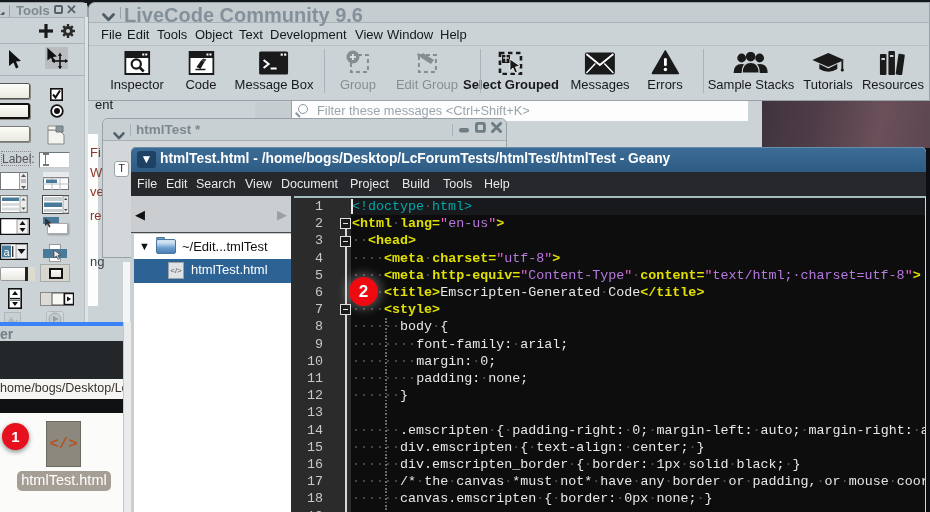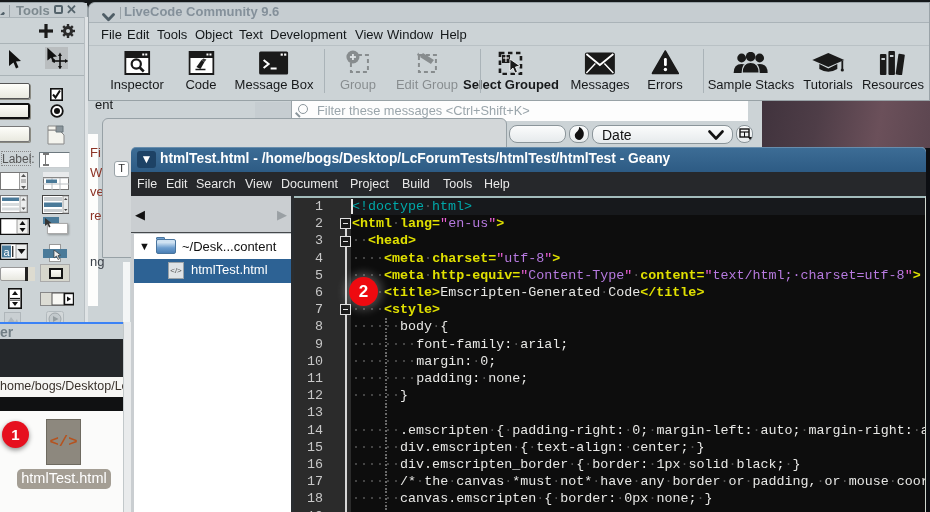--- a/index.html
+++ b/index.html
@@ -8,21 +8,21 @@
 .abs { position:absolute; }
 
 #deskpurple { left:757px; top:96px; width:173px; height:52px;
   background:linear-gradient(100deg,#3f323c 0%,#4e3d47 35%,#6b505a 70%,#5c4650 100%); }
 #deskright { left:926px; top:148px; width:4px; height:364px; background:#0c0e12; }
 
 #lcwin { left:88px; top:2px; width:842px; height:99px; background:#ccd3d6; border-radius:7px 0 0 0; border:1px solid #9aa3a8; border-bottom:1px solid #98a2a6; }
 #lctitle { position:absolute; left:0; top:0; width:100%; height:20px; background:#c6cdd1; border-bottom:1px solid #aab3b8; border-radius:7px 0 0 0; }
 #lctitle .chev { position:absolute; left:13px; top:2px; }
 #lctitle .sep1 { position:absolute; left:31px; top:4px; width:1px; height:12px; background:#9aa3a8; }
-#lctitle .ttl { position:absolute; left:35px; top:1px; color:#84909a; font-weight:bold; font-size:13px; }
+#lctitle .ttl { position:absolute; left:35px; top:1px; color:#84909a; font-weight:bold; font-size:20px; }
 #lcmenu { position:absolute; left:0; top:21px; width:100%; height:22px; border-bottom:1px solid #b9c1c5; font-size:13px; color:#14181a; }
 #lcmenu span { position:absolute; top:2.5px; }
 
 #lctools { position:absolute; left:0; top:43px; width:100%; height:50px; }
 .tbi { position:absolute; top:-2px; text-align:center; color:#17191b; font-size:13px; }
 .tbi .ic { height:31px; display:flex; align-items:flex-end; justify-content:center; }
 .tbi .lb { margin-top:2px; white-space:nowrap; }
 .tbi.dim { opacity:0.38; }
 .tbsep { position:absolute; top:3px; width:1px; height:44px; background:#aab3b8; }
 
@@ -39,21 +39,21 @@
 #httitle .chev { position:absolute; left:10px; top:3px; }
 #httitle .ttl { position:absolute; left:33px; top:3px; color:#7d898f; font-weight:bold; font-size:13.5px; }
 #tbtn { position:absolute; left:11px; top:42px; width:15px; height:16px; background:#fff; border:1px solid #9aa3a8; border-radius:3px; font-size:11px; color:#333; text-align:center; }
 
 #leftlist { left:88px; top:134px; width:10px; height:172px; background:#fdfdfc; }
 #leftlist div { position:absolute; left:2px; font-size:13px; color:#8c3326; white-space:nowrap; }
 
 #toolswin { left:0px; top:2px; width:88px; height:323px; background:#ccd3d6; border:1px solid #9aa3a8; border-left:none; border-radius:0 6px 0 0; }
 #tooltitle { position:absolute; left:0; top:0; width:100%; height:15px; background:#c6cdd1; border-bottom:1px solid #aab3b8; }
 
-#erwin { left:0; top:322px; width:123px; height:190px; background:#fbfbfa; border-top:2px solid #3b82f6; }
+#erwin { left:0; top:322px; width:123px; height:190px; background:#fbfbfa; border-top:4px solid #3b82f6; }
 #ertitle { position:absolute; left:0; top:0; width:100%; height:15px; background:#c9d0d3; color:#717e85; font-weight:bold; font-size:14px; }
 #erdark1 { position:absolute; left:0; top:15px; width:100%; height:38px; background:#24272a; }
 #erpath { position:absolute; left:0; top:53px; width:100%; height:20px; background:#f6f6f4; color:#3a322c; font-size:12.5px; line-height:19px; }
 #erdark2 { position:absolute; left:0; top:73px; width:100%; height:14px; background:#101112; }
 #erstrip { left:123px; top:322px; width:8px; height:190px; background:#e9ebec; border-left:1px solid #c2c8ca; }
 #badge1 { position:absolute; left:2px; top:97px; width:27px; height:27px; background:#e6101f; border-radius:50%; color:#fff; font-weight:bold; font-size:15px; text-align:center; line-height:27px; box-shadow:0 2px 5px rgba(0,0,0,0.45); }
 #fileicon { position:absolute; left:46px; top:95px; width:35px; height:46px; background:#8d887e; border:1px solid #6e6a60; color:#b5531f; font-weight:bold; font-size:15.5px; font-family:"Liberation Mono",monospace; text-align:center; line-height:44px; }
 #filelabel { position:absolute; left:17px; top:145px; width:94px; height:20px; background:#a49e94; border-radius:5px; color:#fff; font-size:14.5px; text-align:center; line-height:19px; }
 
 #geany { left:131px; top:147px; width:795px; height:365px; background:#caced1; border-radius:5px 5px 0 0; }
@@ -258,51 +258,48 @@
   <div class="abs" style="left:95px;top:97px;width:22px;height:15px;overflow:hidden;color:#16181a;font-size:13px;z-index:5;">ent</div>
   <div class="abs" style="left:88px;top:147px;width:43px;height:175px;background:#ccd3d6;"></div>
   <div class="abs" style="left:123px;top:200px;width:7px;height:122px;background:#f4f6f6;"></div>
 
   <div class="abs" id="msgwin">
     <div style="position:absolute;left:167px;top:1px;width:36px;height:19px;background:#c6cdd1;"></div>
     <div id="filterfield">
         <span class="mag"></span>
         <span class="ph">Filter these messages &lt;Ctrl+Shift+K&gt;</span>
       </div>
-    <div id="daterow" style="left: 0px; top: 0px; width: 674px; height: 52px;">
-        <div class="pbtn" style="left: 421px; top: 24px; width: 57px; height: 18px;"></div>
-        <div class="pbtn" style="left: 481px; top: 24px; width: 20px; height: 18px; text-align: center;"><svg width="18" height="16" viewBox="0 0 18 16">
-            <path d="M9 1 C13.5 3 14.5 7 13.5 10 C12.8 12.3 11 14 9 14 C6.5 14 4.8 12 4.8 9.6 C4.8 7.6 6 6.4 7.2 5.4 C8.4 4.4 9.3 3 9 1 Z" fill="#111"></path>
-          </svg></div>
-        <div class="pbtn" style="left: 504px; top: 24px; width: 141px; height: 19px;">
-          <span style="position:absolute;left:9px;top:1px;font-size:14px;color:#111;">Date</span>
-          <svg style="position:absolute;right:8px;top:4px;" width="16" height="11" viewBox="0 0 16 11">
-            <path d="M1.5 1.5 L8 8.5 L14.5 1.5" fill="none" stroke="#111" stroke-width="2.6" stroke-linecap="round" stroke-linejoin="round"></path>
-          </svg>
-        </div>
-        <div class="pbtn" style="left: 648px; top: 24px; width: 17px; height: 18px;">
-          <svg style="position:absolute;left:2px;top:2px;" width="13" height="13" viewBox="0 0 13 13">
-            <rect x="1" y="1" width="9" height="8" fill="none" stroke="#111" stroke-width="1.4"></rect>
-            <line x1="1" y1="4" x2="10" y2="4" stroke="#111" stroke-width="1.2"></line>
-            <line x1="5.5" y1="4" x2="5.5" y2="9" stroke="#111" stroke-width="1"></line>
-            <path d="M9 9 L13 9 L11 12 Z" fill="#111"></path>
-          </svg>
-        </div>
-      </div>
   </div>
 
   <div class="abs" id="leftlist">
     <div style="top:11px;">Fi</div>
     <div style="top:31px;">W</div>
     <div style="top:50px;">ve</div>
     <div style="top:74px;">re</div>
     <div style="top:120px;color:#3c424a;">ng</div>
   </div>
 
   <div class="abs" id="htwin">
+    <div id="httitle">
+      <span class="chev" style="top:7px;"><svg width="12" height="8" viewBox="0 0 13 9">
+            <path d="M1.5 1.5 L6.5 6.8 L11.5 1.5" fill="none" stroke="#52616a" stroke-width="2.9" stroke-linecap="round" stroke-linejoin="round"></path>
+          </svg></span>
+        <span class="sep1" style="position:absolute;left:27px;top:5px;width:1px;height:12px;background:#a7b0b5;"></span>
+        <span class="ttl">htmlTest *</span>
+      <span style="position:absolute;left:349px;top:5px;width:1px;height:12px;background:#a7b0b5;"></span>
+      <svg style="position:absolute;left:356px;top:9px;" width="11" height="5">
+          <rect x="0" y="0" width="10" height="4.5" rx="2.2" fill="#6e7c84"></rect>
+        </svg>
+      <svg style="position:absolute;left:372px;top:3px;" width="11" height="11">
+          <rect x="1.4" y="1.4" width="8" height="8" rx="1.5" fill="none" stroke="#6e7c84" stroke-width="2.8"></rect>
+        </svg>
+      <svg style="position:absolute;left:388px;top:3px;" width="11" height="11">
+          <path d="M1.5 1.5 L9.5 9.5 M9.5 1.5 L1.5 9.5" stroke="#6e7c84" stroke-width="3" stroke-linecap="round"></path>
+        </svg>
+    </div>
     <div id="tbtn">T</div>
   </div>
 
   <div class="abs" id="toolswin">
     <div id="tooltitle"></div>
   <div style="position: absolute; left: -7px; top: 3px; width: 13px; height: 9px; overflow: hidden;"><svg width="12" height="8" viewBox="0 0 13 9">
           <path d="M1.5 1.5 L6.5 6.8 L11.5 1.5" fill="none" stroke="#52616a" stroke-width="2.9" stroke-linecap="round" stroke-linejoin="round"></path>
         </svg></div>
       <div style="position: absolute; left: 9px; top: 2px; height: 12px; background: rgb(154, 163, 168); width: 1px;"></div>
       <div style="position: absolute; left: 16px; top: 0px; width: 34px; height: 13px; color: rgb(125, 137, 143); font-weight: bold; font-size: 13px;">Tools</div>
@@ -498,21 +495,21 @@
       </div>
     <div id="gside">
       <div id="gtabbar">
         <span style="position:absolute;left:4px;top:11px;color:#111;font-size:13px;">◀</span>
         <span style="position:absolute;right:4px;top:11px;color:#9aa0a4;font-size:13px;">▶</span>
       </div>
       <div id="gtree">
         <div style="position:absolute;left:5px;top:6px;color:#111;font-size:11px;">▼</div>
         <div style="position:absolute;left:22px;top:5px;width:20px;height:15px;background:linear-gradient(#cfe2f2 20%,#6d9ecf 60%,#4a7fb5);border:1px solid #49759e;border-radius:2px;"></div>
           <div style="position:absolute;left:22px;top:3px;width:9px;height:3px;background:#6d9ecf;border:1px solid #49759e;border-radius:1px;"></div>
-        <div style="position:absolute;left:48px;top:5px;color:#111;font-size:13px;">~/Desk...content</div>
+        <div style="position:absolute;left:48px;top:5px;color:#111;font-size:13px;">~/Edit...tmlTest</div>
         <div id="gtreerow2">
           <div style="position:absolute;left:34px;top:3px;width:16px;height:17px;background:#dfe3e6;border:1px solid #9aa2a8;color:#555;font-size:8px;text-align:center;line-height:16px;">&lt;/&gt;</div>
           <div style="position:absolute;left:57px;top:3px;">htmlTest.html</div>
         </div>
       </div>
     </div>
     <div style="position:absolute;left:160px;top:49px;width:3px;height:316px;background:#2a2d30;"></div>
     <div id="gedit">
       <div id="curline"></div>
       <div id="gmargin">

